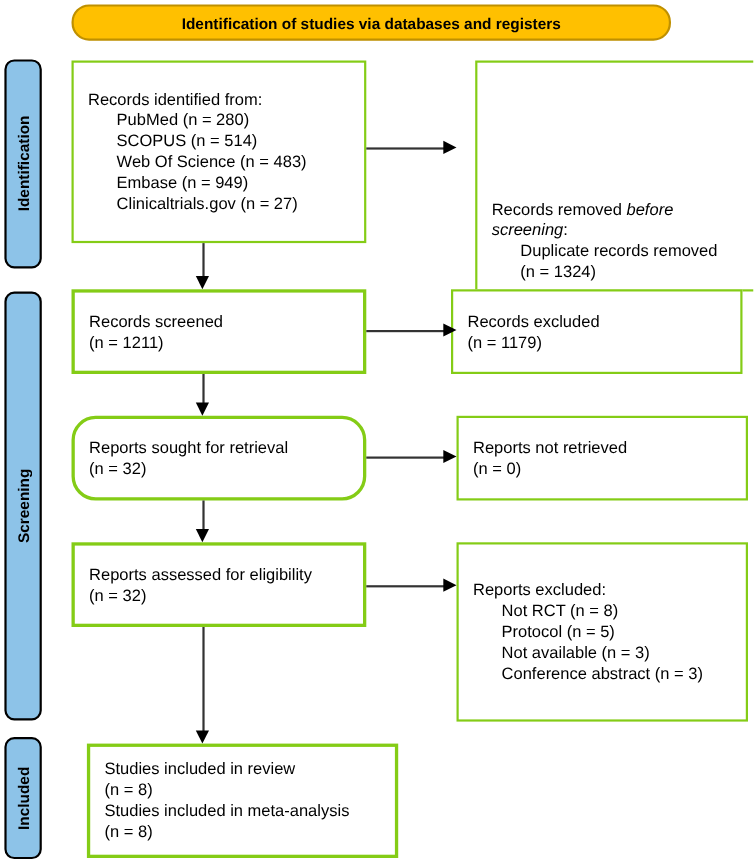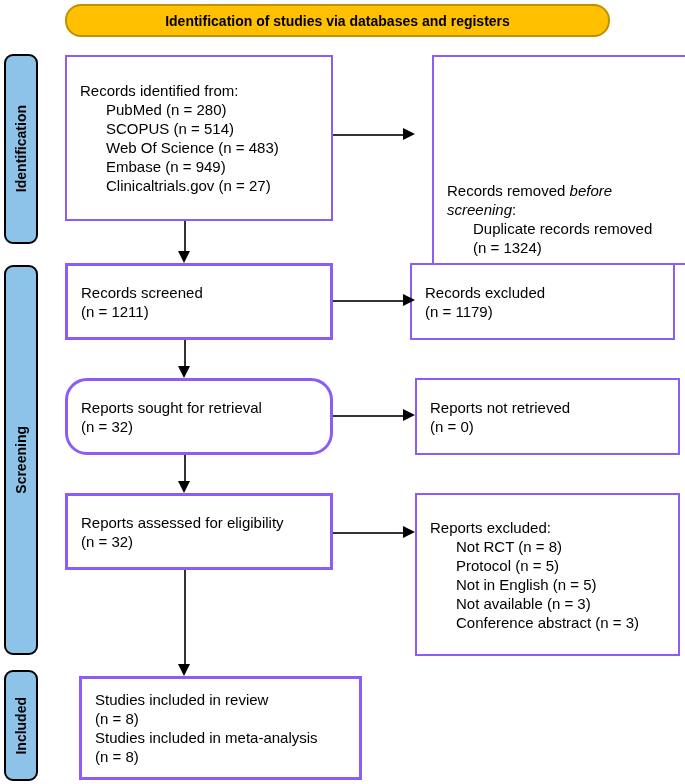--- a/index.html
+++ b/index.html
@@ -21,21 +21,21 @@
   }
   .stage-label {
     writing-mode: vertical-rl; transform: rotate(180deg);
     font-weight: bold; font-size: 14px; white-space: nowrap;
   }
   .stage-identification { top: 54px;  height: 190px; }
   .stage-screening      { top: 265px; height: 390px; }
   .stage-included       { top: 670px; height: 111px; }
 
   .box {
-    position: absolute; background: #fff; border: 2px solid #8b5cf6;
+    position: absolute; background: #fff; border: 2px solid #84cc16;
     font-size: 15px; line-height: 19px;
     display: flex; flex-direction: column; justify-content: center;
     padding: 6px 6px 6px 13px;
   }
   .box .indent { margin-left: 26px; }
 
   .box-identified       { left: 65px;  top: 55px;  width: 268px; height: 166px; }
   .box-removed          { left: 432px; top: 55px;  width: 265px; height: 210px; justify-content: flex-end; }
   .box-screened         { left: 65px;  top: 263px; width: 268px; height: 77px;  border-width: 3px; }
   .box-records-excluded { left: 410px; top: 263px; width: 265px; height: 77px;  }
@@ -141,21 +141,20 @@
         <div>Reports assessed for eligibility</div>
         <div>(n = 32)</div>
       </div>
   </div>
 
   <div class="box box-reports-excluded">
     <div class="box-title">Reports excluded:</div>
     <div class="indent">
         <div>Not RCT (n = 8)</div>
         <div>Protocol (n = 5)</div>
-        <div>Not in English (n = 5)</div>
         <div>Not available (n = 3)</div>
         <div>Conference abstract (n = 3)</div>
       </div>
   </div>
 
   <div class="box box-included">
     <div>
         <div>Studies included in review</div>
         <div>(n = 8)</div>
         <div>Studies included in meta-analysis</div>

